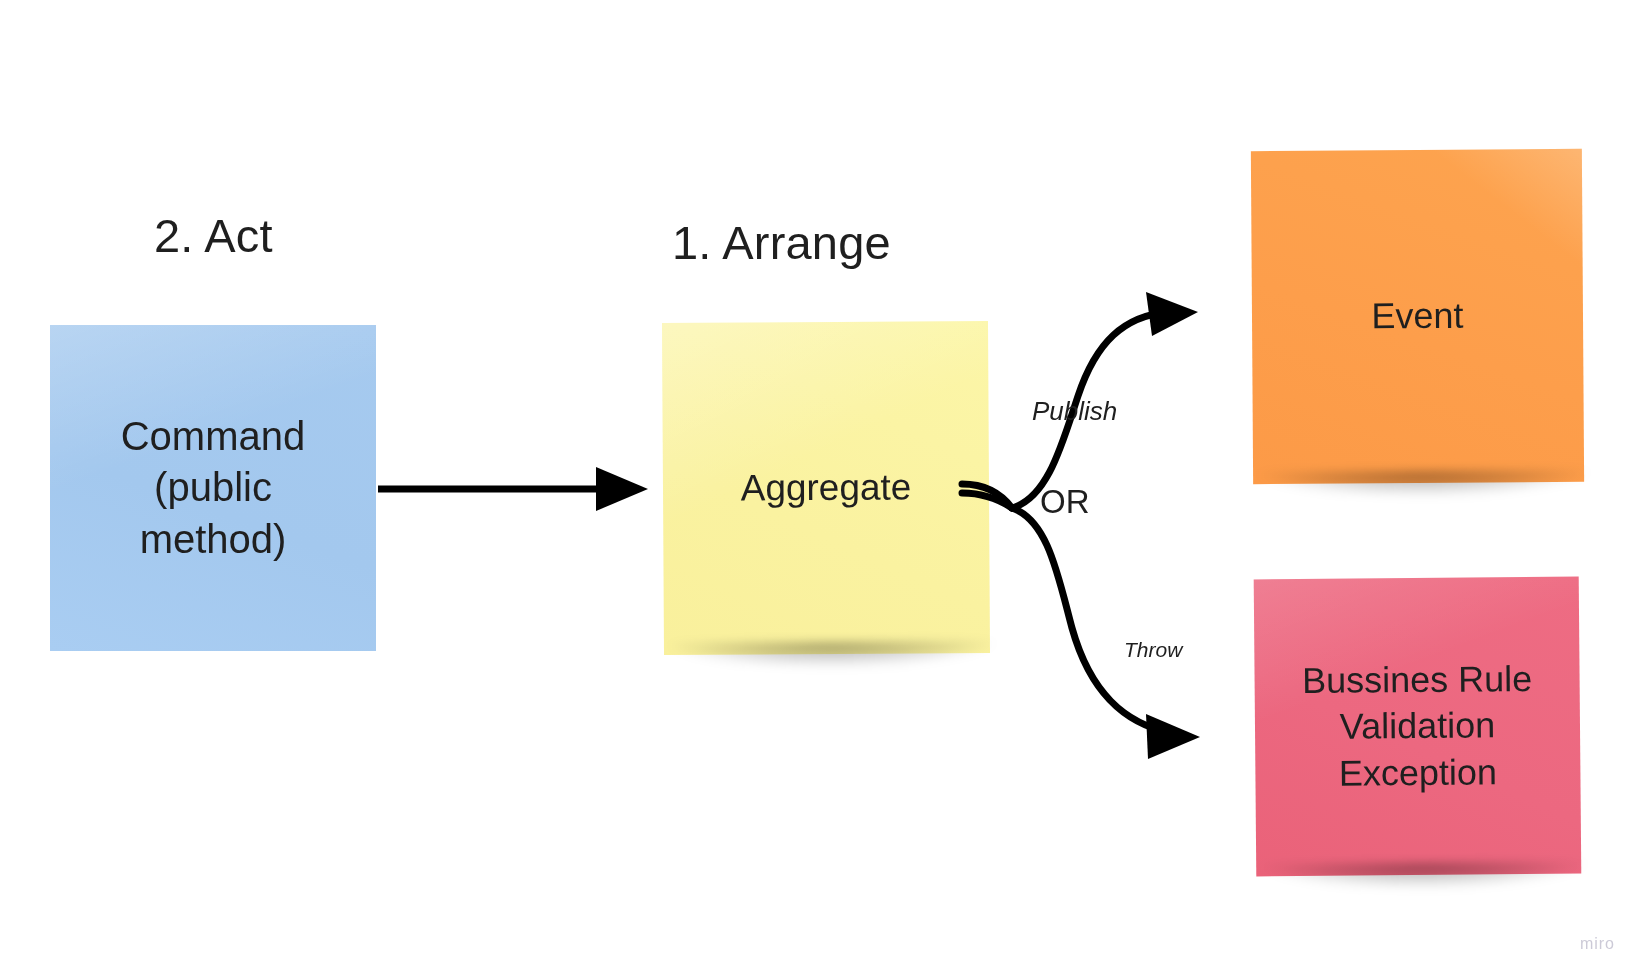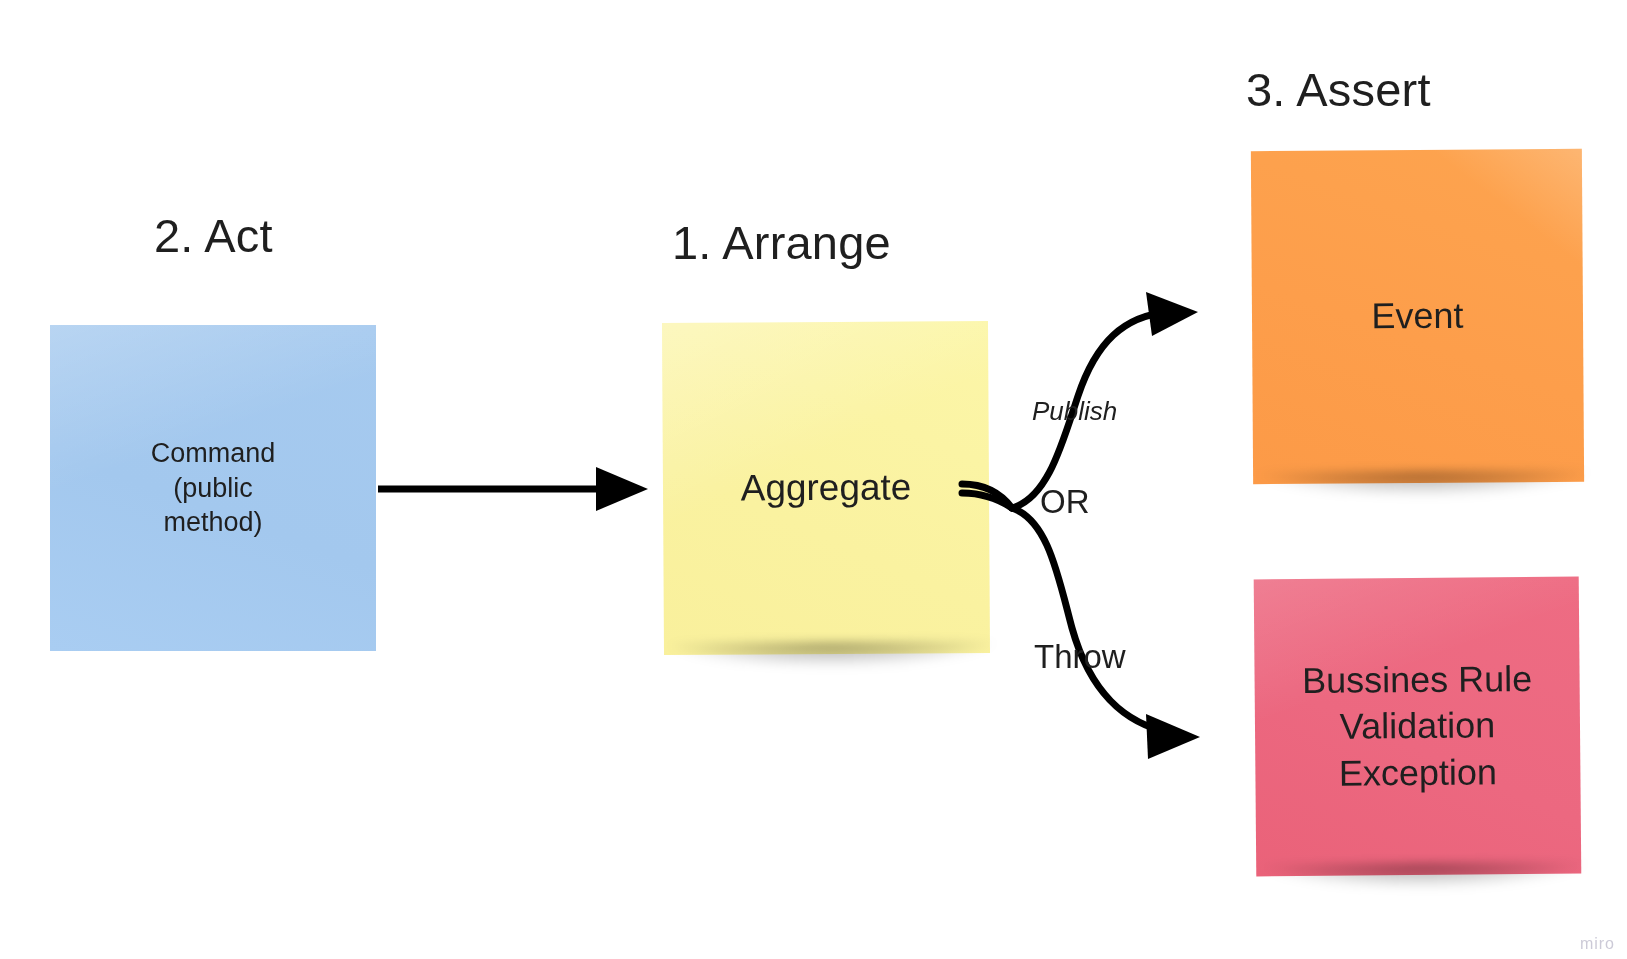--- a/index.html
+++ b/index.html
@@ -63,21 +63,21 @@
                  rgba(0,0,0,0.34) 0%,
                  rgba(0,0,0,0.16) 40%,
                  rgba(0,0,0,0.0) 72%);
     filter: blur(5px);
     z-index: -1;
   }
 
   #note-command {
     left: 50px;  top: 325px;
     width: 326px; height: 326px;
-    font-size: 27px;
+    font-size: 40px;
     background:
       linear-gradient(160deg, rgba(255,255,255,0.22) 0%, rgba(255,255,255,0) 38%),
       linear-gradient(200deg, #a6caef 0%, #a3c8ee 55%, #a9cdf2 100%);
   }
   #note-aggregate {
     left: 663px; top: 322px;
     width: 326px; height: 332px;
     font-size: 37px;
     transform: rotate(-0.35deg);
     background:
@@ -123,22 +123,23 @@
     left: 1032px; top: 396px;
     font-size: 26px;
     font-style: italic;
   }
   #label-or {
     left: 1040px; top: 483px;
     font-size: 33px;
     font-style: normal;
   }
   #label-throw {
-    left: 1034px; top: 638px;
-    font-size: 33px;
+    left: 1124px; top: 638px;
+    font-size: 21px;
+    font-style: italic;
   }
 
   
   #watermark {
     position: absolute;
     right: 12px;
     bottom: 6px;
     font-family: "Liberation Sans", sans-serif;
     font-size: 16px;
     letter-spacing: 1px;
@@ -149,21 +150,20 @@
 </style>
 </head>
 <body>
 
 <div id="canvas">
 
   <div class="heading" id="heading-act">2. Act</div>
 
   <div class="heading" id="heading-arrange">1. Arrange</div>
 
-  <div class="heading" id="heading-assert">3. Assert</div>
 
   <div class="note" id="note-command">
     <span class="note-text">Command
 (public
 method)</span>
   </div>
 
   <div class="note" id="note-aggregate">
     <span class="note-text">Aggregate</span>
   </div>

